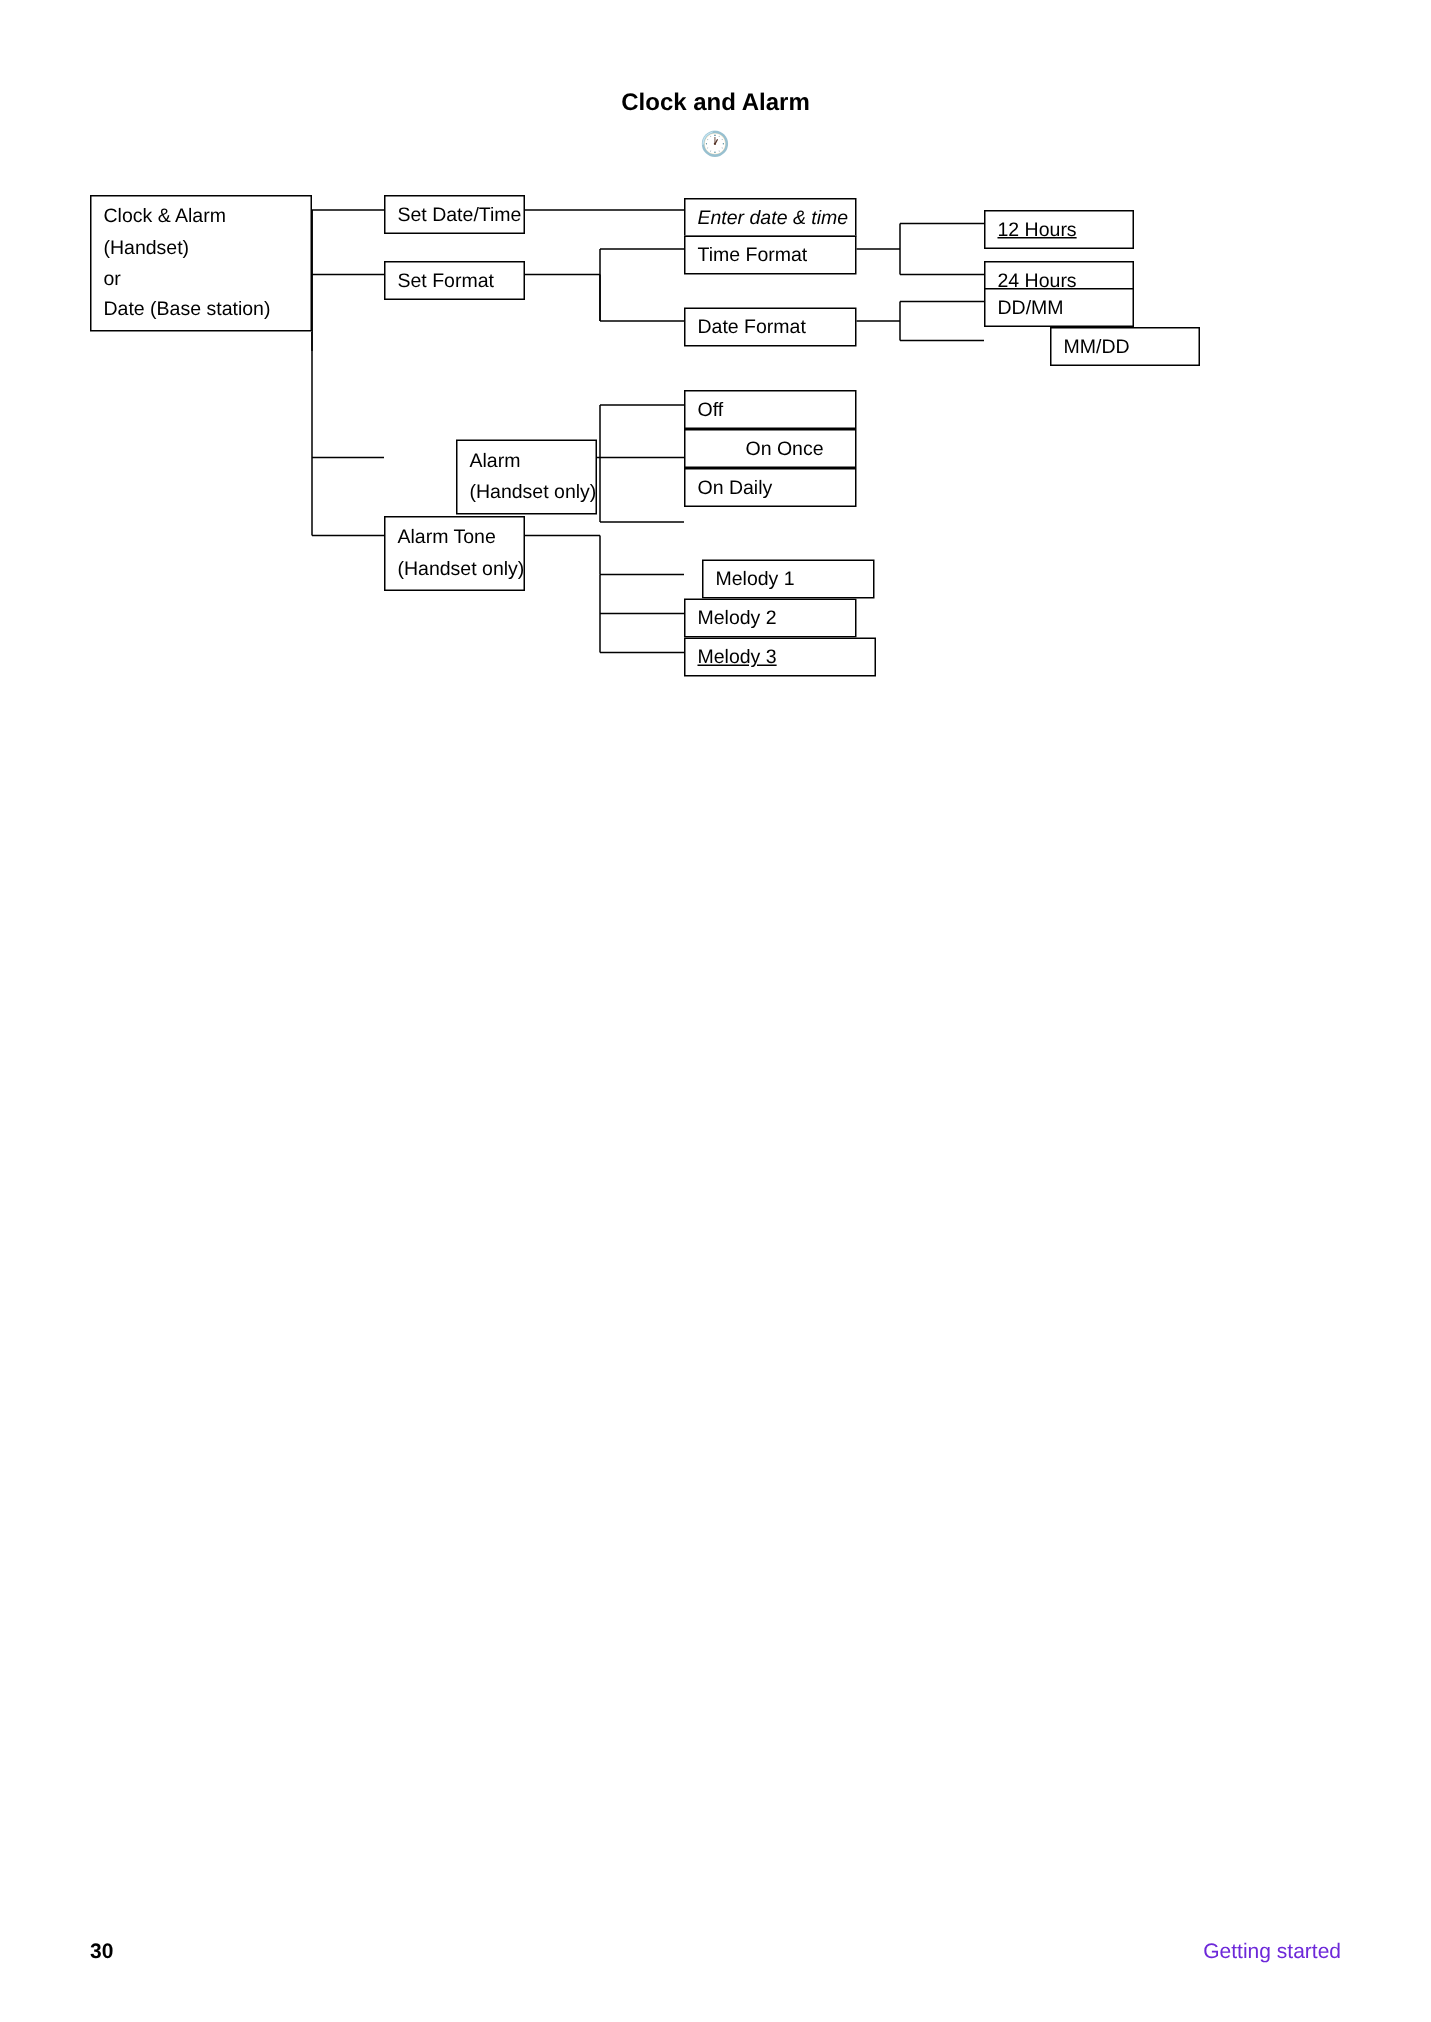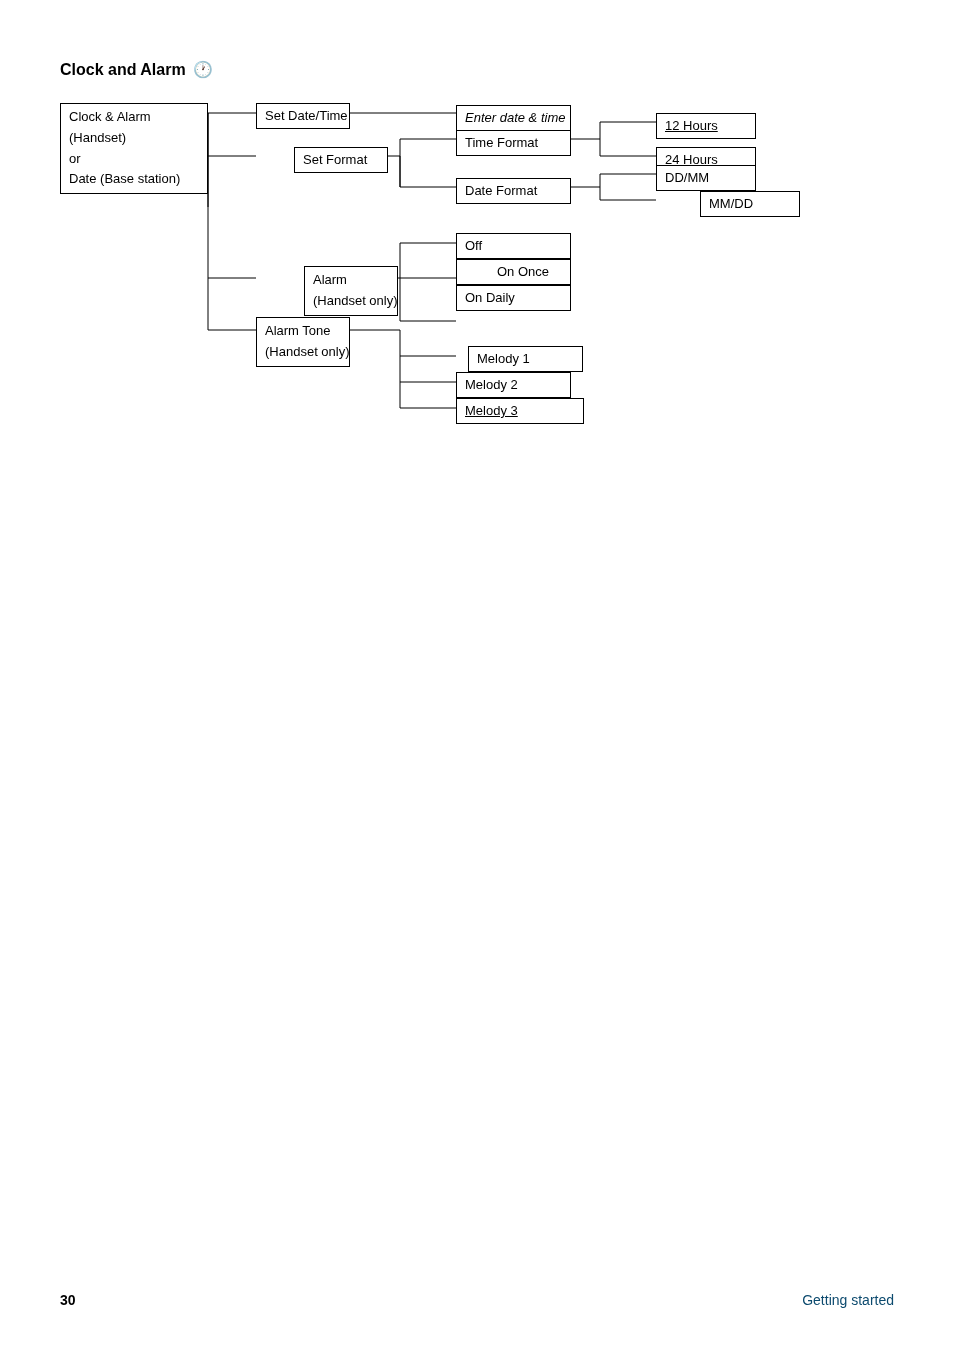--- a/index.html
+++ b/index.html
@@ -19,20 +19,21 @@
       min-height: 1348px;
     }
 
     .page-title {
       font-size: 16px;
       font-weight: bold;
       margin-bottom: 24px;
       display: flex;
       align-items: center;
       gap: 8px;
+      flex-direction: column;
     }
 
     .alarm-icon {
       font-size: 16px;
     }
 
     
     .diagram {
       position: relative;
       margin-top: 10px;
@@ -72,21 +73,21 @@
     }
 
     .page-number {
       font-size: 14px;
       font-weight: bold;
       color: #000;
     }
 
     .footer-section {
       font-size: 14px;
-      color: #0c4a6e;
+      color: #6d28d9;
     }
   </style>
 </head>
 <body>
 
 <div class="page-container">
 
   <div class="page-title">
     <span>Clock and Alarm</span>
     <span class="alarm-icon">🕐</span>
@@ -153,21 +154,21 @@
         <div>or</div>
         <div>Date (Base station)</div>
       </div>
     </div>
 
     <div style="position:absolute; left:196px; top:0;">
       <div class="box" style="width:94px;">Set Date/Time</div>
     </div>
 
     <div style="position:absolute; left:196px; top:44px;">
-      <div class="box" style="width:94px;margin-left:38px;">Set Format</div>
+      <div class="box" style="width:94px;">Set Format</div>
     </div>
 
     <div style="position:absolute; left:196px; top:163px;padding-left:48px;">
       <div class="box" style="width:94px; line-height:1.6;">
         <div>Alarm</div>
         <div>(Handset only)</div>
       </div>
     </div>
 
     <div style="position:absolute; left:196px; top:214px;">

